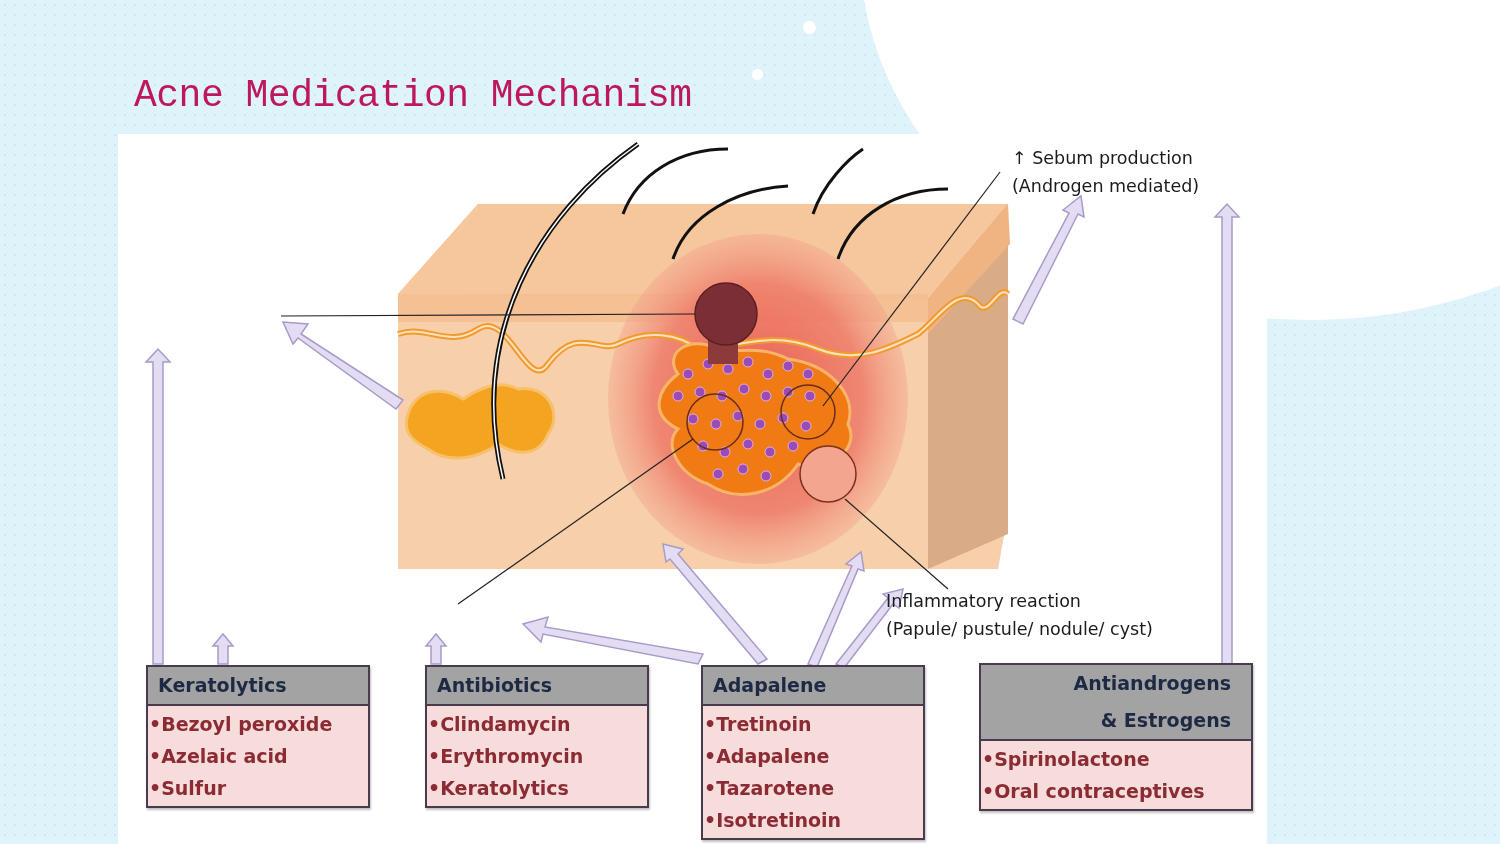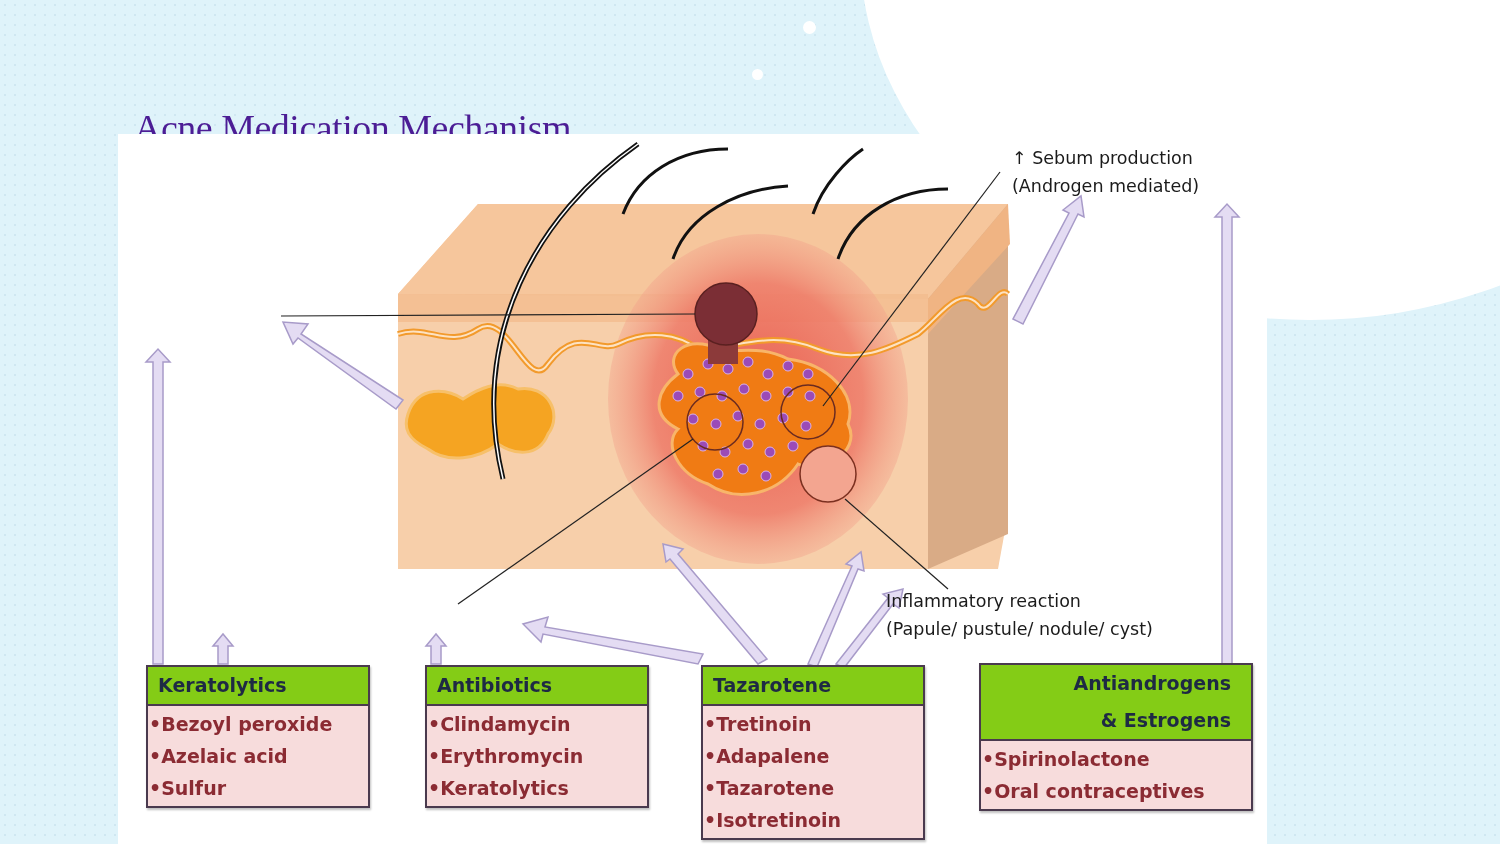--- a/index.html
+++ b/index.html
@@ -1,24 +1,24 @@
 <!DOCTYPE html>
 <html><head>
 <meta charset="utf-8">
 <style>
   html,body{margin:0;padding:0;}
   body{width:1500px;height:844px;overflow:hidden;position:relative;background:#dff3fa;font-family:"DejaVu Sans",sans-serif;}
   .bg-dots{position:absolute;inset:0;background-image:radial-gradient(#cfe7f1 1px,transparent 1.2px);background-size:10px 10px;}
   .blob-top{position:absolute;left:860px;top:-420px;width:900px;height:740px;border-radius:50%;background:#ffffff;}
   .deco-dot{position:absolute;border-radius:50%;background:#fff;}
-  .title{position:absolute;left:134px;top:74px;font-family:Liberation Serif, serif;font-size:38px;color:#4c1d95;letter-spacing:-0.5px;margin-top:32px;}
+  .title{position:absolute;left:134px;top:74px;font-family:Liberation Mono, monospace;font-size:38px;color:#be185d;letter-spacing:-0.5px;}
   .panel{position:absolute;left:118px;top:134px;width:1149px;height:710px;background:#fff;overflow:hidden;}
   .lbl{position:absolute;font-family:"DejaVu Sans",sans-serif;font-weight:normal;font-size:17.5px;color:#1b1b1b;line-height:28px;white-space:nowrap;}
   .box{position:absolute;border:2px solid #4a3a4e;box-shadow:1px 2px 2px rgba(0,0,0,0.25);}
-  .box .hd{background:#84cc16;color:#1e2a44;font-family:"DejaVu Sans",sans-serif;font-weight:bold;font-size:19px;padding:4px 10px;border-bottom:2px solid #4a3a4e;line-height:29px;}
+  .box .hd{background:#a3a3a3;color:#1e2a44;font-family:"DejaVu Sans",sans-serif;font-weight:bold;font-size:19px;padding:4px 10px;border-bottom:2px solid #4a3a4e;line-height:29px;}
   .box .bd{background:#f7dcdc;color:#8b2b33;font-family:"DejaVu Sans",sans-serif;font-weight:bold;font-size:19px;padding:2px 8px 2px 1px;line-height:32px;}
   .box .bd div{white-space:nowrap;}
   svg.ill{position:absolute;left:0;top:0;}
 </style>
 </head>
 <body>
 
 <div class="bg-dots"></div>
 <div class="blob-top"></div>
 <div class="deco-dot" style="left:803px;top:21px;width:13px;height:13px;"></div>
@@ -147,21 +147,21 @@
   <div class="box" style="left:307px;top:531px;width:220px;">
     <div class="hd">Antibiotics</div>
     <div class="bd">
       <div>•Clindamycin</div>
       <div>•Erythromycin</div>
       <div>•Keratolytics</div>
     </div>
   </div>
 
   <div class="box" style="left:583px;top:531px;width:220px;">
-    <div class="hd">Tazarotene</div>
+    <div class="hd">Adapalene</div>
     <div class="bd">
       <div>•Tretinoin</div>
       <div>•Adapalene</div>
       <div>•Tazarotene</div>
       <div>•Isotretinoin</div>
     </div>
   </div>
 
   <div class="box" style="left:861px;top:529px;width:270px;">
     <div class="hd" style="line-height:37px;padding:0 20px;text-align:right;">

